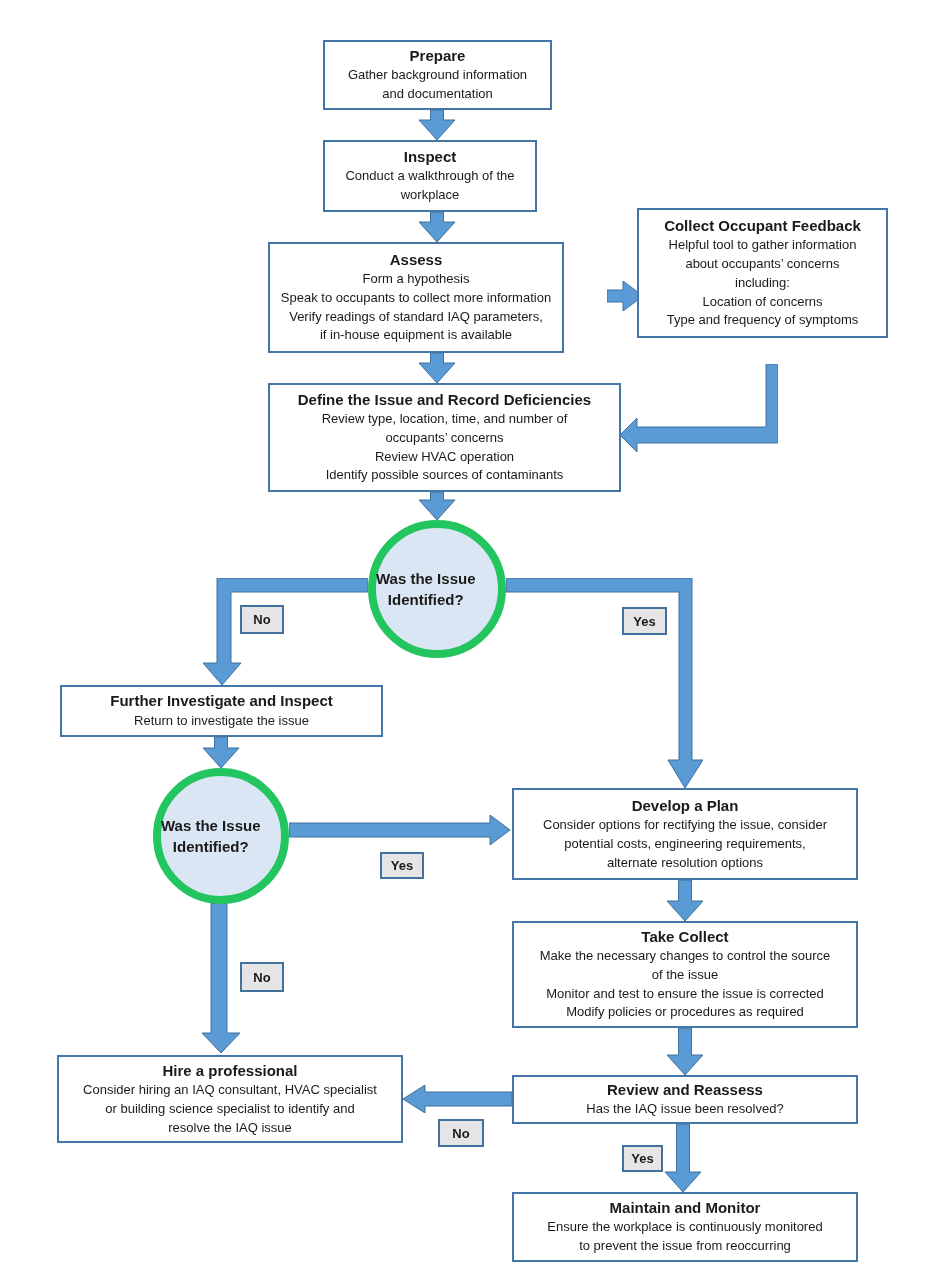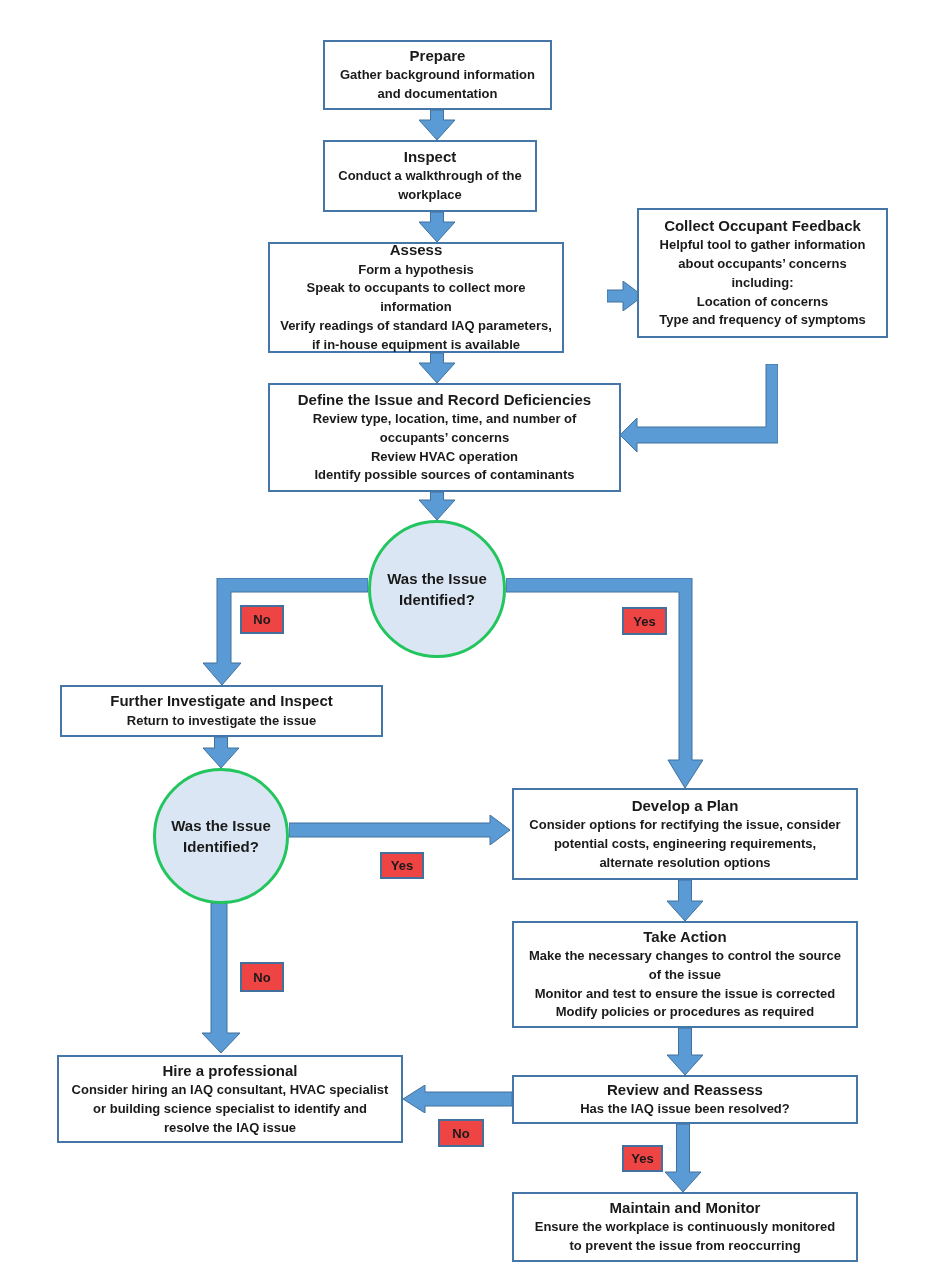--- a/index.html
+++ b/index.html
@@ -9,30 +9,30 @@
   }
   .arr { position:absolute; z-index:1; }
   .arr polygon { fill:#5b9bd5; stroke:#41719c; stroke-width:1; }
   .node {
     position:absolute; z-index:2; box-sizing:border-box;
     background:#ffffff; border:2px solid #4576a8;
     display:flex; flex-direction:column; justify-content:center; align-items:center;
     text-align:center; padding:1px 2px;
   }
   .node-title { font-weight:bold; font-size:15px; line-height:1.35; white-space:pre-line; }
-  .node-body  { font-size:13px; line-height:1.45; white-space:pre-line;font-weight:bold; }
+  .node-body  { font-size:13px; line-height:1.45; white-space:pre-line; }
   .circle {
     position:absolute; z-index:2; box-sizing:border-box; border-radius:50%;
-    background:#dae6f3; border:3px solid #22c55e;
-    display:flex; justify-content:center; align-items:center; text-align:center;
+    background:#dae6f3; border:8px solid #22c55e;
+    display:flex; justify-content:flex-start; align-items:center; text-align:center;
   }
   .circle-text { font-weight:bold; font-size:15px; line-height:1.4; white-space:pre-line; }
   .tag {
     position:absolute; z-index:3; box-sizing:border-box;
-    background:#ef4444; border:2px solid #41719c;
+    background:#e5e5e5; border:2px solid #41719c;
     display:flex; justify-content:center; align-items:center;
     font-weight:bold; font-size:13px; text-align:center;
   }
 </style>
 </head>
 <body>
 
 <div class="canvas">
 
   <svg class="arr" style="left:419px;top:110px" width="36" height="30">
@@ -141,21 +141,21 @@
 potential costs, engineering requirements,
 alternate resolution options</div>
   </div>
 
   <div class="node" style="left:60px;top:685px;width:323px;height:52px">
     <div class="node-title">Further Investigate and Inspect</div>
     <div class="node-body">Return to investigate the issue</div>
   </div>
 
   <div class="node" style="left:512px;top:921px;width:346px;height:107px">
-    <div class="node-title">Take Action</div>
+    <div class="node-title">Take Collect</div>
     <div class="node-body">Make the necessary changes to control the source
 of the issue
 Monitor and test to ensure the issue is corrected
 Modify policies or procedures as required</div>
   </div>
 
   <div class="node" style="left:512px;top:1075px;width:346px;height:49px">
     <div class="node-title">Review and Reassess</div>
     <div class="node-body">Has the IAQ issue been resolved?</div>
   </div>

